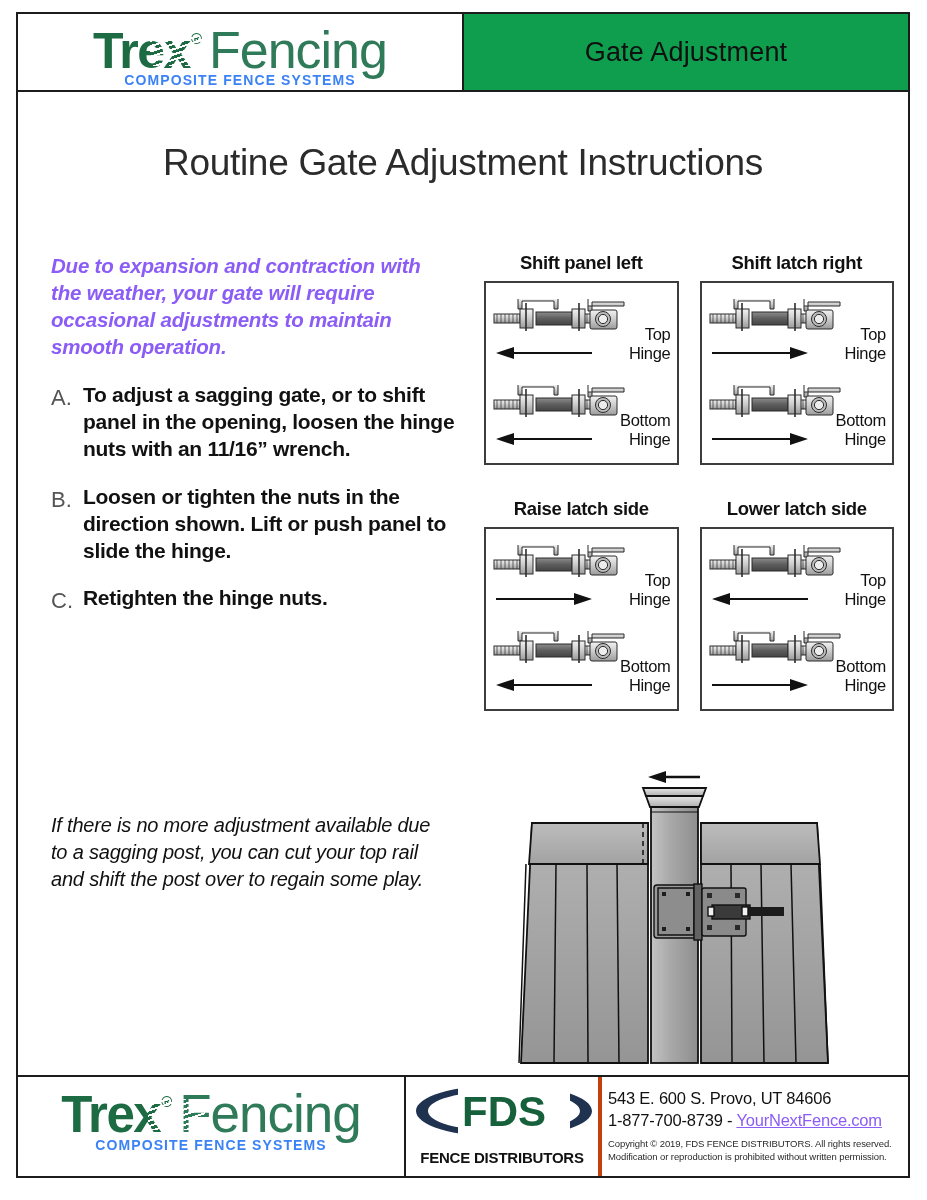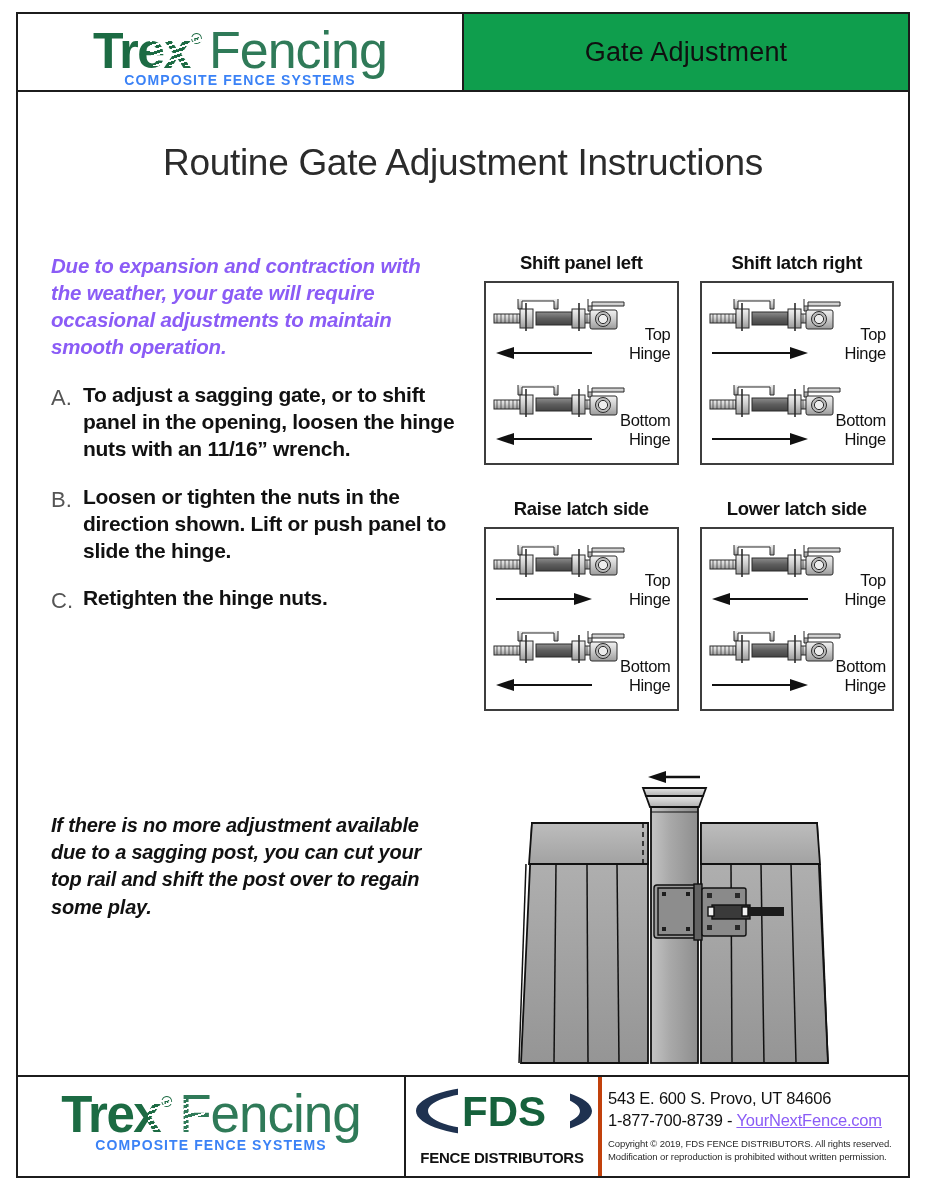--- a/index.html
+++ b/index.html
@@ -167,21 +167,21 @@
     line-height: 1.28;
     color: #111;
     letter-spacing: -.3px;
   }
   .note-para {
     position: absolute;
     left: 33px;
     top: 798px;
     width: 400px;
     font-size: 20px;
-    font-weight: bold;
+    font-weight: normal;
     font-style: italic;
     line-height: 1.36;
     color: #111;
     letter-spacing: -.2px;
     margin: 0;
   }
 
   
   .diagrams {
     position: absolute;

